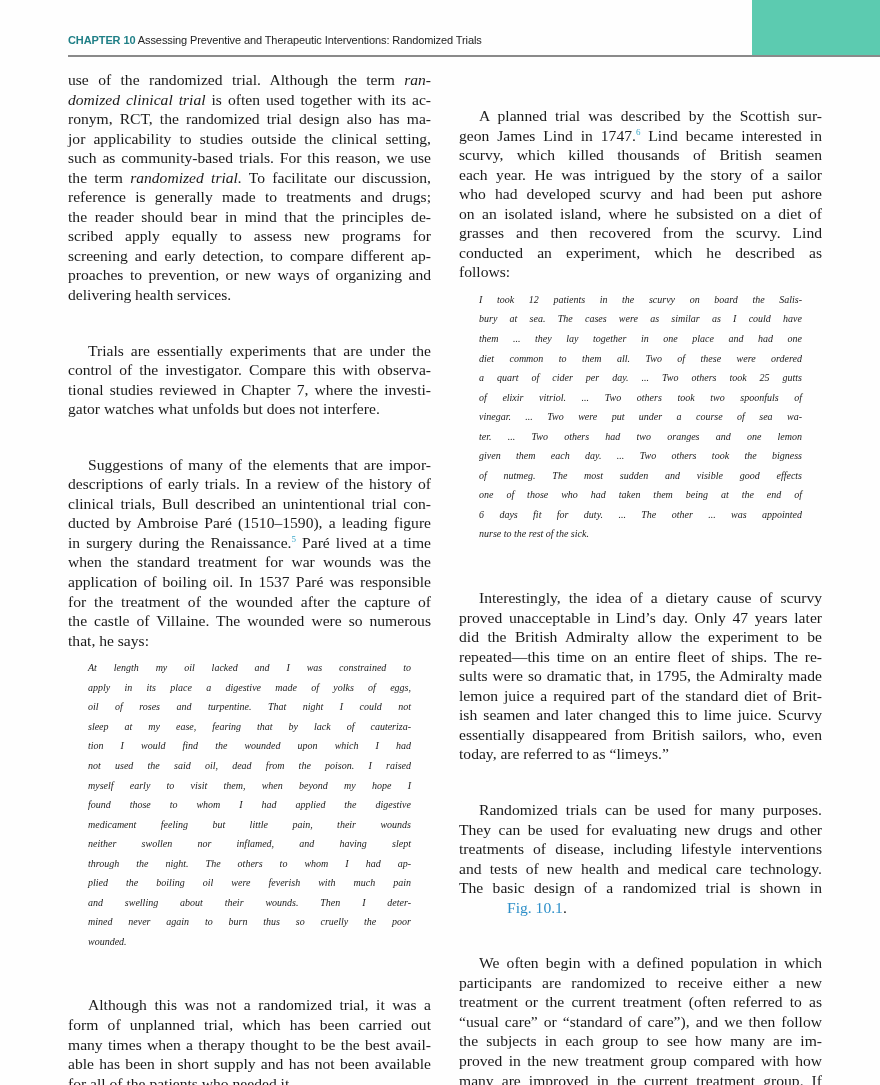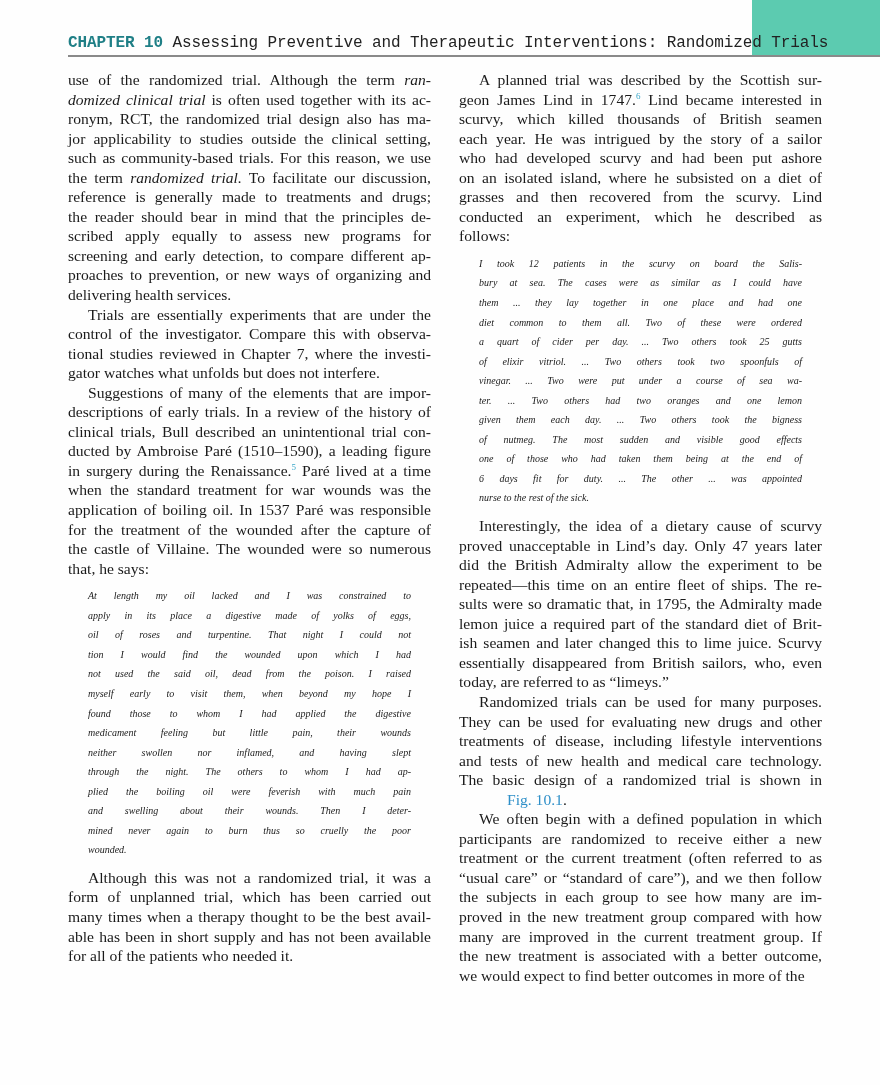--- a/index.html
+++ b/index.html
@@ -9,36 +9,36 @@
     .header-tab {
       position: absolute; left: 752px; top: 0; width: 128px; height: 55px;
       background: #5ccbb0;
     }
     .header-rule {
       position: absolute; left: 68px; top: 55px; width: 812px; height: 2px;
       background: #8a8a8a;
     }
     .running-head {
       position: absolute; left: 68px; top: 34px;
-      font-family: Liberation Mono, monospace; font-size: 16px;
+      font-family: Liberation Sans, sans-serif; font-size: 11px;
       color: #222; white-space: nowrap; letter-spacing: -0.1px;
     }
     .running-head .chap { color: #1f7f86; font-weight: bold; }
 
     .col {
       position: absolute; top: 70px; width: 363px;
       font-family: "Liberation Serif", serif; font-size: 15.6px;
       line-height: 19.55px; color: #1a1a1a;
     }
     .col.left { left: 68px; }
     .col.right { left: 459px; }
 
     .line { display: block; height: 19.55px; text-align: justify; text-align-last: justify; white-space: nowrap; }
     .line.last { text-align-last: left; }
-    .line.indent { padding-left: 20px; }
+    .line.indent { padding-left: 20px; margin-top: 36px; }
     .block { display: block; }
     .quote { padding-left: 20px; padding-right: 20px; font-style: italic; }
     .quote .line { font-size: 10px; }
     .gap { display: block; height: 8px; }
 
     .it { font-style: italic; }
     .sup { color: #3aa7c9; font-size: 9px; vertical-align: 6px; line-height: 0; }
     .link { color: #2e8fc8; margin-left: 48px; }
   </style>
 </head>
@@ -83,20 +83,21 @@
         <span class="line"><span>application of boiling oil. In 1537 Paré was responsible</span></span>
         <span class="line"><span>for the treatment of the wounded after the capture of</span></span>
         <span class="line"><span>the castle of Villaine. The wounded were so numerous</span></span>
         <span class="line last"><span>that, he says:</span></span>
       </div>
     <span class="gap"></span>
     <div class="block quote">
         <span class="line"><span>At length my oil lacked and I was constrained to</span></span>
         <span class="line"><span>apply in its place a digestive made of yolks of eggs,</span></span>
         <span class="line"><span>oil of roses and turpentine. That night I could not</span></span>
+        <span class="line"><span>sleep at my ease, fearing that by lack of cauteriza-</span></span>
         <span class="line"><span>tion I would find the wounded upon which I had</span></span>
         <span class="line"><span>not used the said oil, dead from the poison. I raised</span></span>
         <span class="line"><span>myself early to visit them, when beyond my hope I</span></span>
         <span class="line"><span>found those to whom I had applied the digestive</span></span>
         <span class="line"><span>medicament feeling but little pain, their wounds</span></span>
         <span class="line"><span>neither swollen nor inflamed, and having slept</span></span>
         <span class="line"><span>through the night. The others to whom I had ap-</span></span>
         <span class="line"><span>plied the boiling oil were feverish with much pain</span></span>
         <span class="line"><span>and swelling about their wounds. Then I deter-</span></span>
         <span class="line"><span>mined never again to burn thus so cruelly the poor</span></span>

